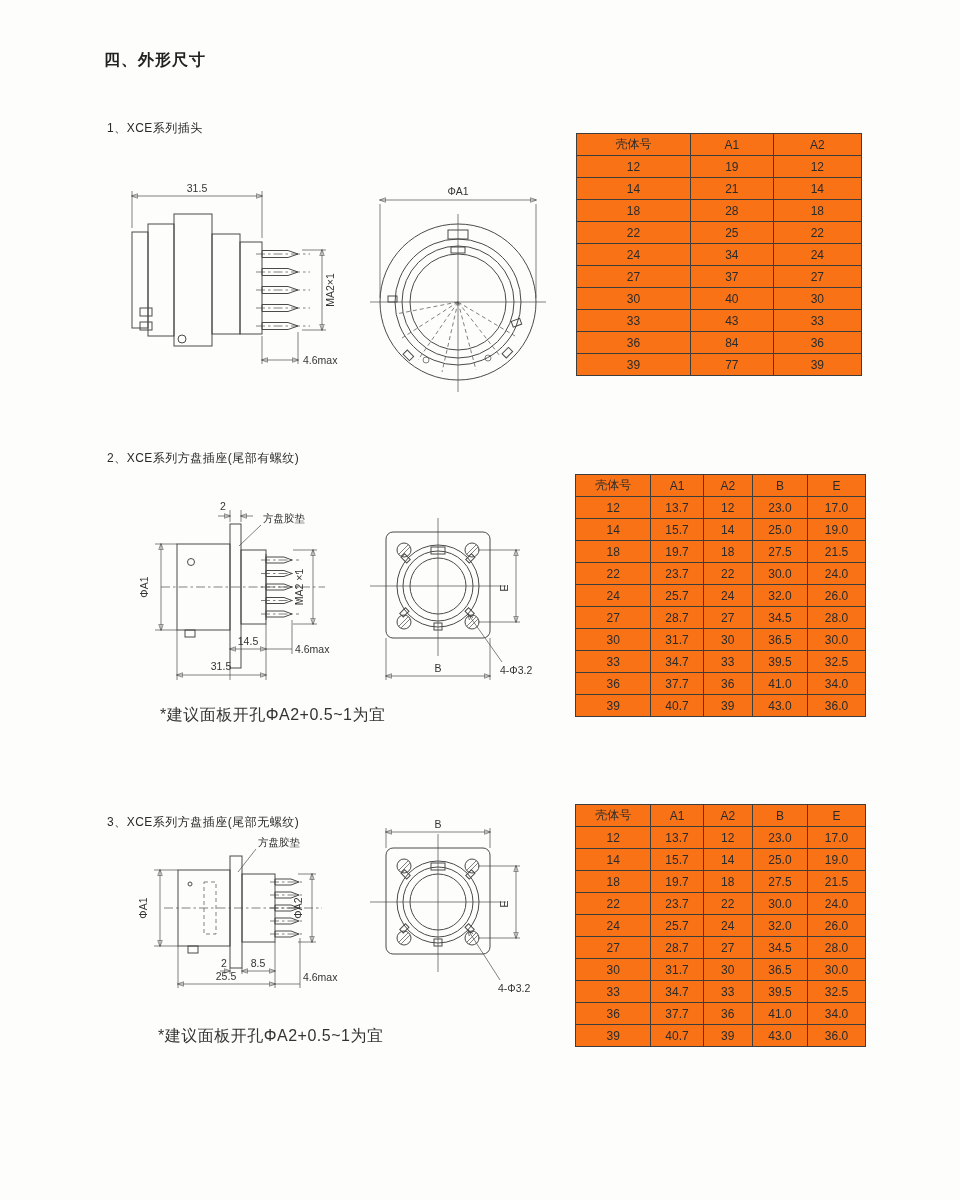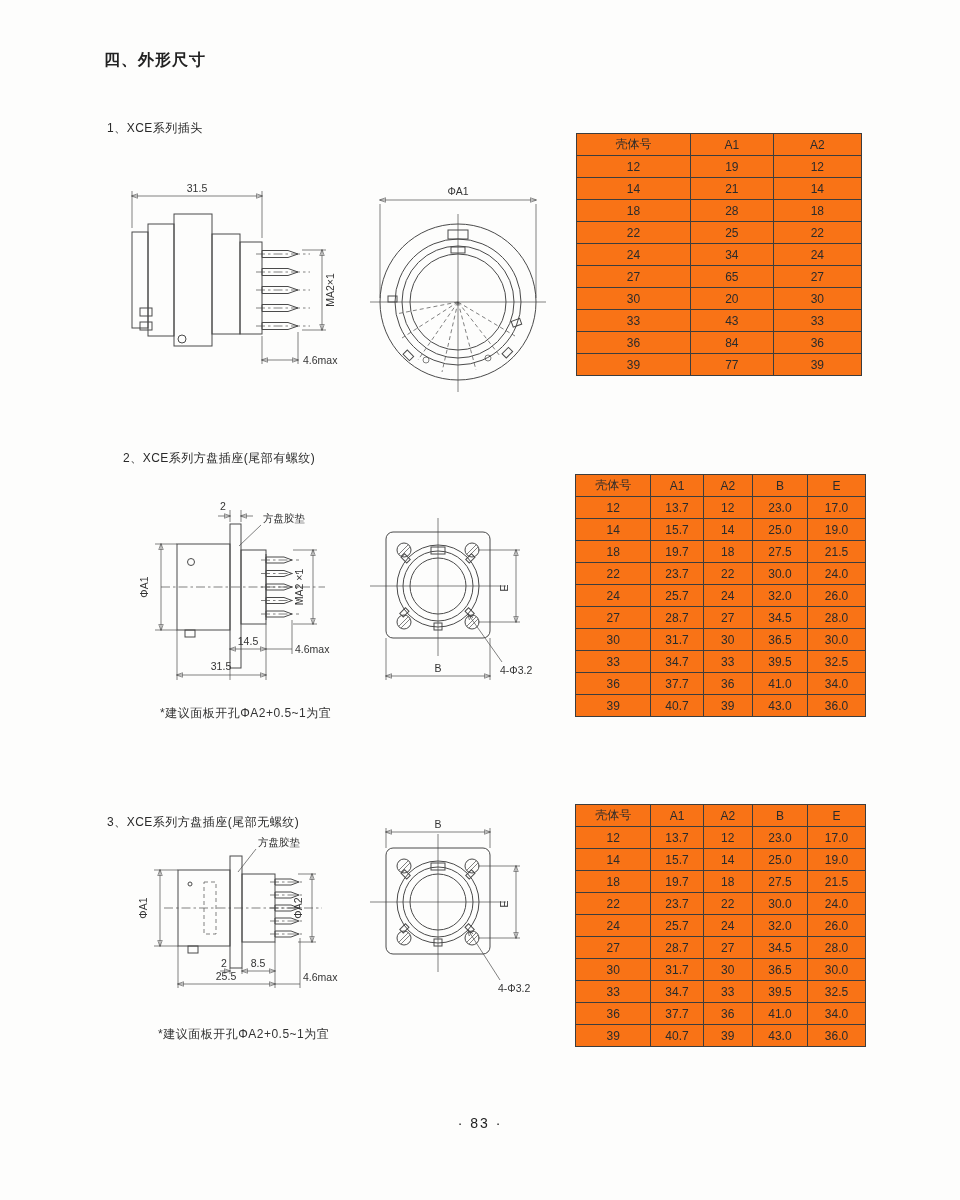--- a/index.html
+++ b/index.html
@@ -2,23 +2,23 @@
 <html><head>
 <meta charset="utf-8">
 <style>
   html,body{margin:0;padding:0;}
   body{background:#f4f4f2;font-family:"Liberation Sans","DejaVu Sans",sans-serif;}
   .page{position:relative;width:960px;height:1200px;background:#fdfdfc;margin:0 auto;overflow:hidden;color:#2e2e2e;}
   .abs{position:absolute;}
   .main-title{left:104px;top:50px;font-size:16px;font-weight:bold;letter-spacing:1px;color:#222;}
   .sec-head{font-size:12px;color:#2a2a2a;letter-spacing:0.5px;}
   .h1{left:107px;top:120px;}
-  .h2{left:107px;top:450px;margin-left:16px;}
+  .h2{left:107px;top:450px;}
   .h3{left:107px;top:785px;margin-top:29px;}
-  .note{font-size:12px;color:#333;letter-spacing:0.5px;}
+  .note{font-size:16px;color:#333;letter-spacing:0.5px;}
   .n2{left:160px;top:705px;}
   .n3{left:158px;top:1026px;}
   .page-num{left:0;top:1115px;width:100%;text-align:center;font-size:14px;color:#222;letter-spacing:2px;}
 
   
   table.dim-table{position:absolute;border-collapse:collapse;table-layout:fixed;background:#f97316;}
   table.dim-table th,table.dim-table td{border:1px solid #3d3d3d;text-align:center;vertical-align:middle;
      font-size:12px;color:#2b2b2b;height:21px;padding:0;font-weight:normal;overflow:hidden;white-space:nowrap;}
   table.dim-table th{font-weight:500;}
   .t1{left:576px;top:133px;width:286px;}
@@ -163,26 +163,26 @@
           <td>25</td>
           <td>22</td>
         </tr>
         <tr>
           <td>24</td>
           <td>34</td>
           <td>24</td>
         </tr>
         <tr>
           <td>27</td>
-          <td>65</td>
+          <td>37</td>
           <td>27</td>
         </tr>
         <tr>
           <td>30</td>
-          <td>20</td>
+          <td>40</td>
           <td>30</td>
         </tr>
         <tr>
           <td>33</td>
           <td>43</td>
           <td>33</td>
         </tr>
         <tr>
           <td>36</td>
           <td>84</td>
@@ -587,15 +587,14 @@
           <td>40.7</td>
           <td>39</td>
           <td>43.0</td>
           <td>36.0</td>
         </tr>
       </tbody>
   </table>
 
   <div class="abs note n3">*建议面板开孔ΦA2+0.5~1为宜</div>
 
-  <div class="abs page-num">· 83 ·</div>
 
 </div>
 
 </body></html>

